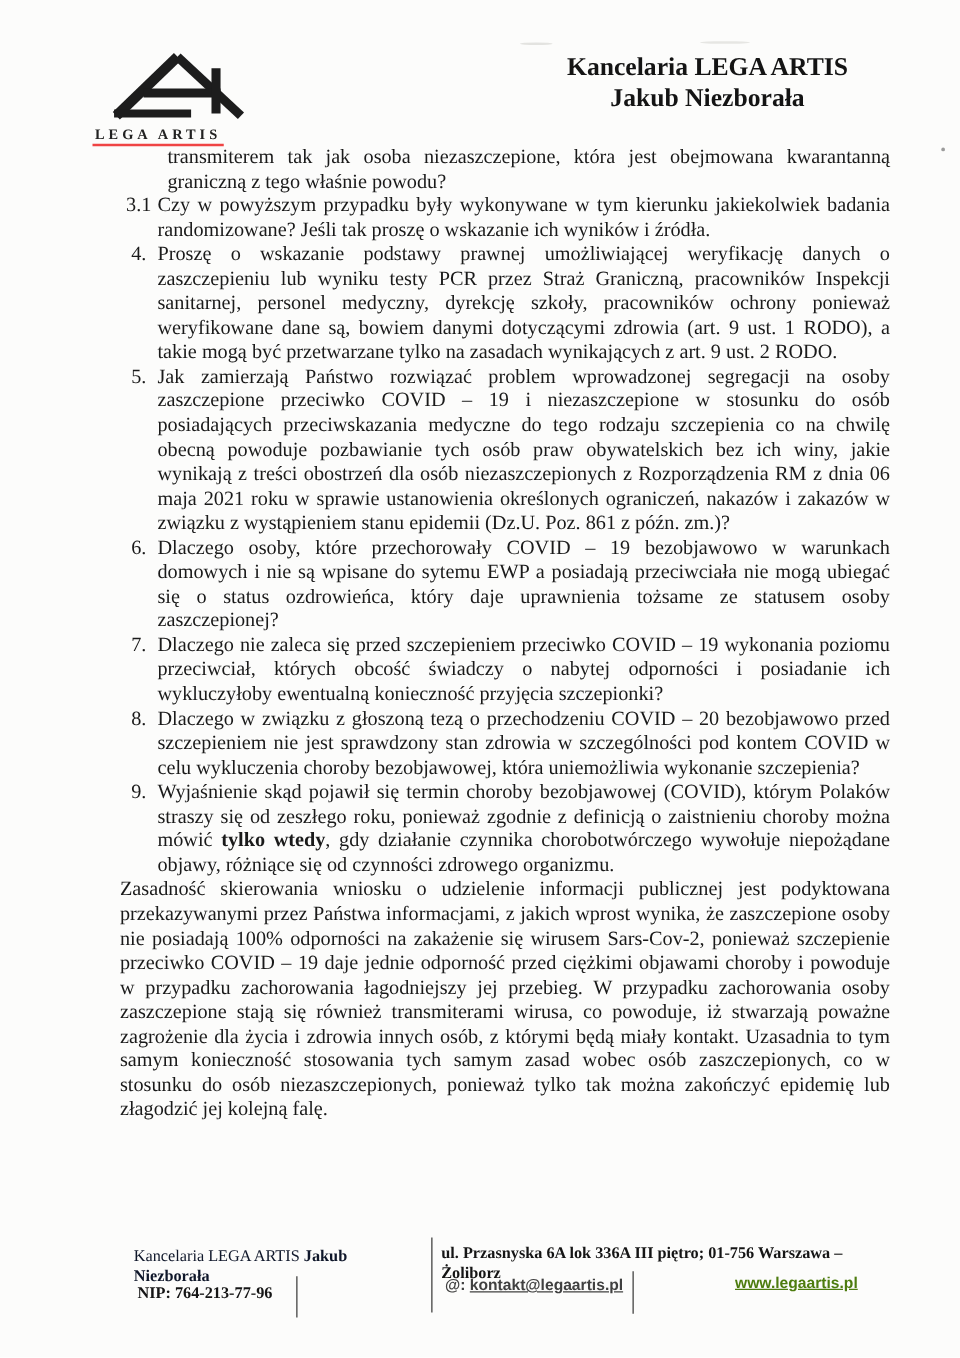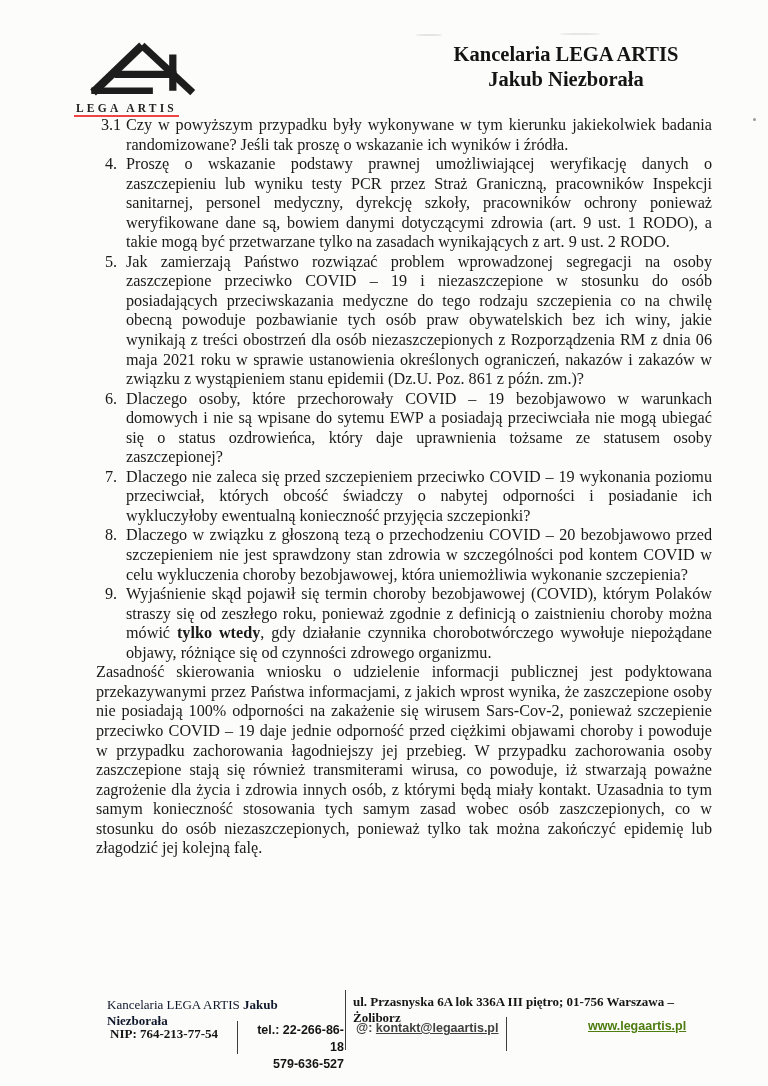--- a/index.html
+++ b/index.html
@@ -105,20 +105,21 @@
     </svg>
     <span class="logo-name">LEGA ARTIS</span>
   </div>
 
   <div class="brand-title">
     <div>Kancelaria LEGA ARTIS</div>
     <div>Jakub Niezborała</div>
   </div>
 
   <div class="content">
+    <div class="intro">transmiterem tak jak osoba niezaszczepione, która jest obejmowana kwarantanną graniczną z tego właśnie powodu?</div>
 
     <div class="qitem">
       <span class="num">3.1</span>
       <span class="itext">Czy w powyższym przypadku były wykonywane w tym kierunku jakiekolwiek badania randomizowane? Jeśli tak proszę o wskazanie ich wyników i źródła.</span>
     </div>
 
     <div class="qitem">
       <span class="num">4.</span>
       <span class="itext">Proszę o wskazanie podstawy prawnej umożliwiającej weryfikację danych o zaszczepieniu lub wyniku testy PCR przez Straż Graniczną, pracowników Inspekcji sanitarnej, personel medyczny, dyrekcję szkoły, pracowników ochrony ponieważ weryfikowane dane są, bowiem danymi dotyczącymi zdrowia (art. 9 ust. 1 RODO), a takie mogą być przetwarzane tylko na zasadach wynikających z art. 9 ust. 2 RODO.</span>
     </div>
@@ -150,25 +151,21 @@
 
     <div class="closing">Zasadność skierowania wniosku o udzielenie informacji publicznej jest podyktowana przekazywanymi przez Państwa informacjami, z jakich wprost wynika, że zaszczepione osoby nie posiadają 100% odporności na zakażenie się wirusem Sars-Cov-2, ponieważ szczepienie przeciwko COVID – 19 daje jednie odporność przed ciężkimi objawami choroby i powoduje w przypadku zachorowania łagodniejszy jej przebieg. W przypadku zachorowania osoby zaszczepione stają się również transmiterami wirusa, co powoduje, iż stwarzają poważne zagrożenie dla życia i zdrowia innych osób, z którymi będą miały kontakt. Uzasadnia to tym samym konieczność stosowania tych samym zasad wobec osób zaszczepionych, co w stosunku do osób niezaszczepionych, ponieważ tylko tak można zakończyć epidemię lub złagodzić jej kolejną falę.</div>
   </div>
 
   <div class="footer">
     <div class="f-row1-left">
       <span>Kancelaria LEGA ARTIS</span>
       <span class="bold">Jakub Niezborała</span>
     </div>
     <div class="f-address">ul. Przasnyska 6A lok 336A III piętro; 01-756 Warszawa – Żoliborz</div>
-    <div class="f-nip">NIP: 764-213-77-54</div>
-    <div class="f-tel">
-      <div>tel.: 22-266-86-18</div>
-      <div>579-636-527</div>
-    </div>
+    <div class="f-nip">NIP: 764-213-77-96</div>
     <div class="f-email">
       <span>@:</span>
       <span class="addr">kontakt@legaartis.pl</span>
     </div>
     <div class="f-www">www.legaartis.pl</div>
     <div class="vbar vbar-main"></div>
     <div class="vbar vbar-nip"></div>
     <div class="vbar vbar-email"></div>
   </div>
 

